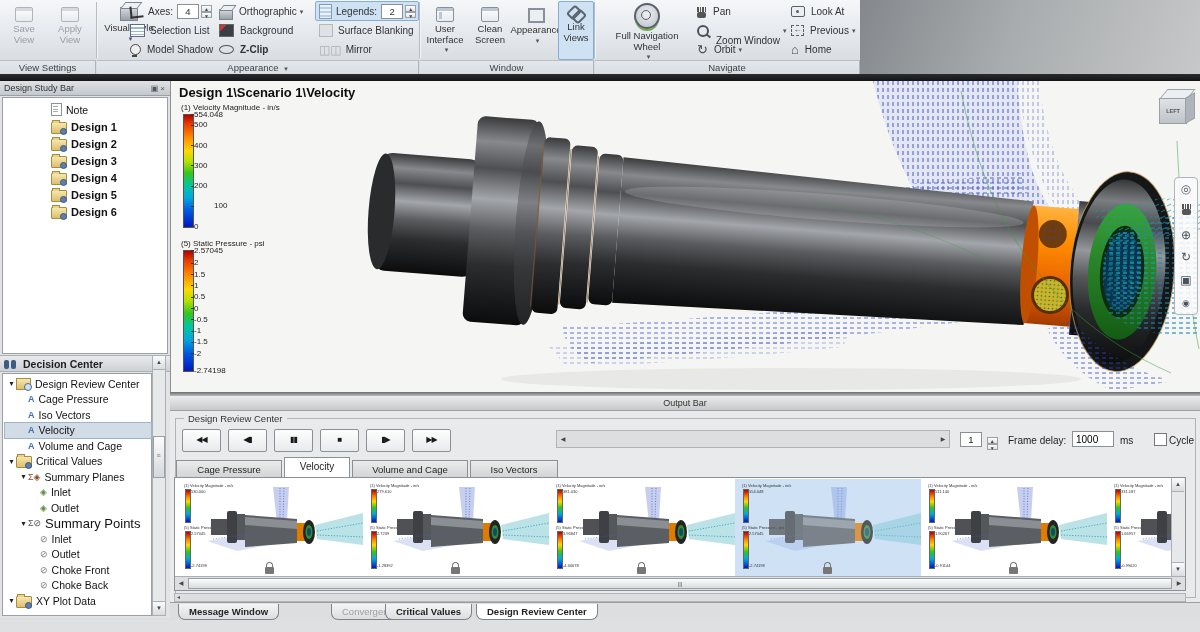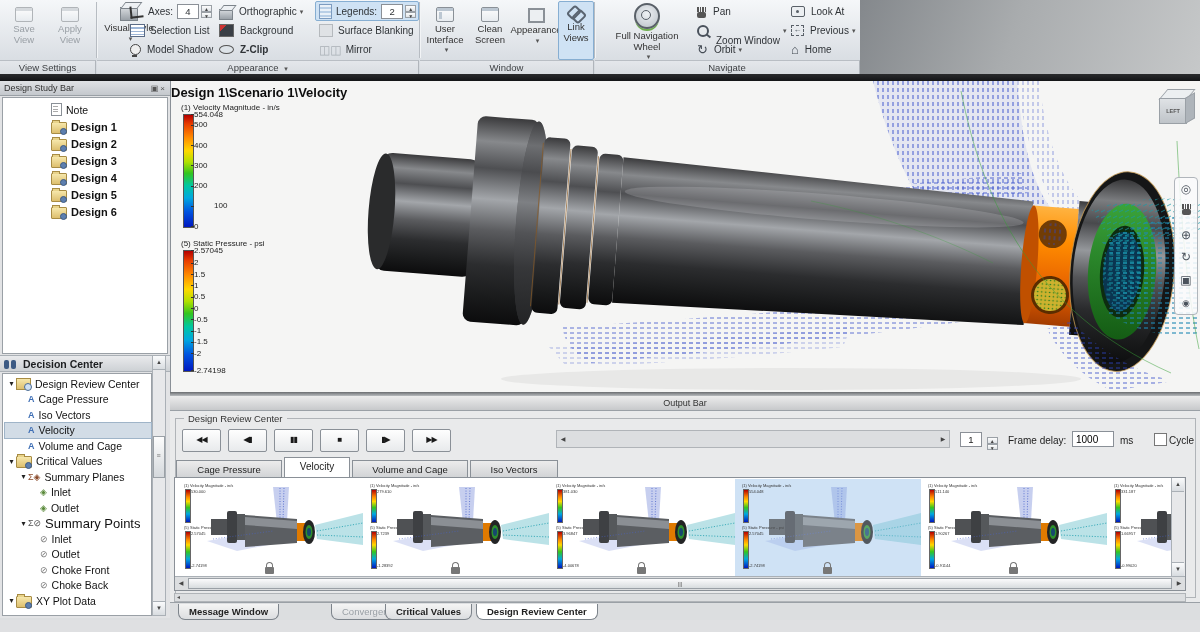--- a/index.html
+++ b/index.html
@@ -85,21 +85,21 @@
   .ic-drc::after{content:"";position:absolute;right:-2px;bottom:-2px;width:6px;height:6px;border:1.5px solid #4a6b94;border-radius:50%;background:#cfe0f2;}
   .cic{font-size:9px;line-height:10px;flex:none;text-align:center;}
   
   .vscroll{position:absolute;width:14px;background:#e7e8ea;border:1px solid #aab0b6;box-sizing:border-box;}
   .sbtn{position:absolute;left:0;width:12px;height:13px;background:linear-gradient(#fafbfc,#d8dce0);border-bottom:1px solid #aab0b6;text-align:center;font-size:6px;line-height:13px;color:#444;}
   .sbtn.bottom{bottom:0;border-top:1px solid #aab0b6;border-bottom:none;}
   .sthumb{position:absolute;left:0;width:12px;background:linear-gradient(#fdfdfd,#d4d8dc);border:1px solid #9aa0a6;box-sizing:border-box;}
   .sthumb::after{content:"≡";position:absolute;left:2.5px;top:50%;margin-top:-5px;font-size:7px;color:#777;}
   
   .viewport{position:absolute;left:170px;top:81px;width:1030px;height:311px;background:#f5f5f4;border-left:1px solid #8a9097;box-sizing:border-box;overflow:hidden;}
-  .vtitle{position:absolute;left:0;top:4px;font-size:13px;font-weight:bold;color:#0d0d0d;}
+  .vtitle{position:absolute;left:8px;top:4px;font-size:13px;font-weight:bold;color:#0d0d0d;}
   .legend{position:absolute;left:10px;}
   .lg-title{font-size:8px;color:#222;margin-bottom:2px;white-space:nowrap;}
   .lg-body{position:relative;}
   .lg-bar{position:absolute;left:2px;top:0;width:9px;border:1px solid #555;
     background:linear-gradient(#b40000 0%,#e83c00 8%,#ff8a00 20%,#ffd800 32%,#b0e000 42%,#34c51e 52%,#00c7a0 63%,#00a8e0 74%,#0055e0 86%,#0018c0 100%);}
   .tick{position:absolute;left:13px;font-size:8px;color:#222;white-space:nowrap;line-height:8px;}
   .tick::before{content:"";position:absolute;left:-3px;top:3.5px;width:3px;height:1px;background:#333;}
   .scene{position:absolute;left:0;top:0;}
   .vcube{position:absolute;right:6px;top:8px;width:36px;height:38px;}
   .vc-top{position:absolute;left:5px;top:0;width:26px;height:9px;background:#eceff1;border:1px solid #9aa0a6;transform:skewX(-40deg);}

